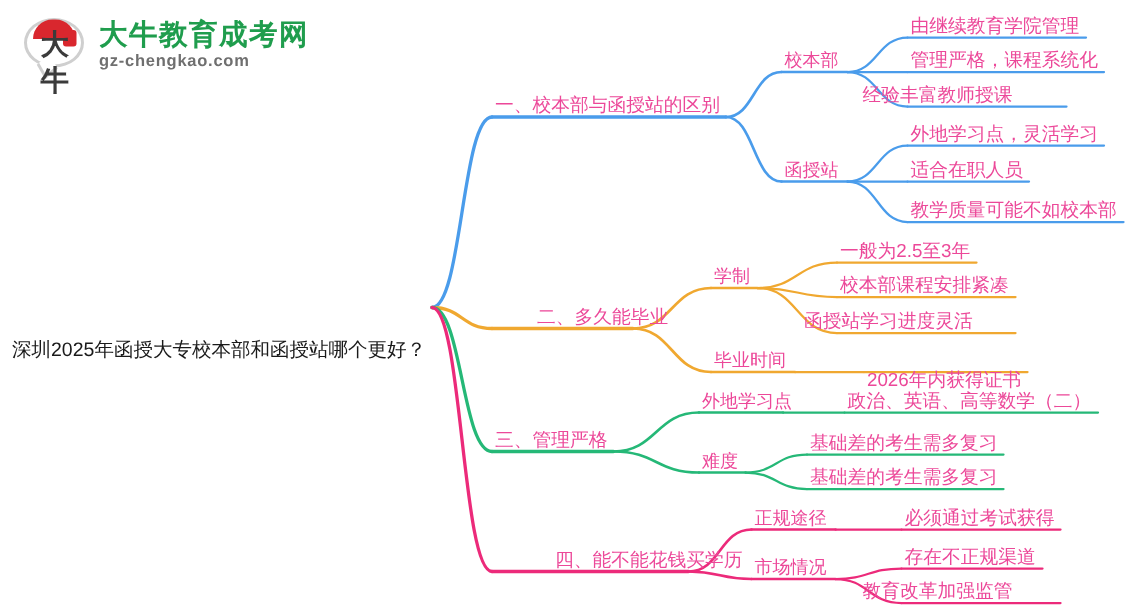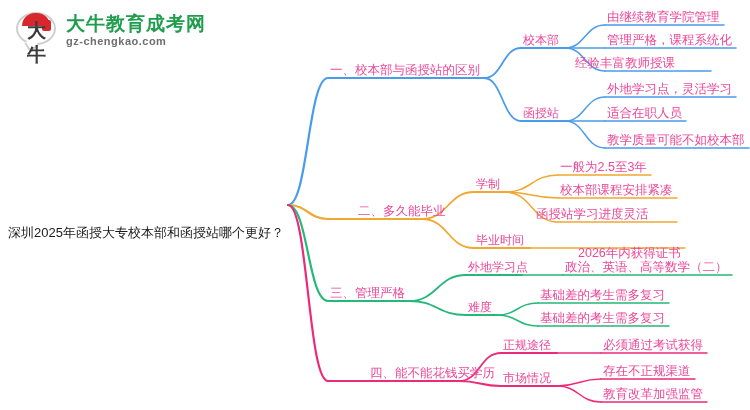--- a/index.html
+++ b/index.html
@@ -149,15 +149,15 @@
       <div class="node l2" style="left: 468px; top: 260px;">外地学习点</div>
       <div class="node l3" style="left: 565px; top: 260px;">政治、英语、高等数学（二）</div>
       <div class="node l2" style="left: 468px; top: 300px;">难度</div>
       <div class="node l3" style="left: 540px; top: 288px;">基础差的考生需多复习</div>
       <div class="node l3" style="left: 540px; top: 311px;">基础差的考生需多复习</div>
       <div class="node l1" style="left: 330px; top: 366px; margin-left: 40px;">四、能不能花钱买学历</div>
       <div class="node l2" style="left: 503px; top: 338px;">正规途径</div>
       <div class="node l3" style="left: 603px; top: 338px;">必须通过考试获得</div>
       <div class="node l2" style="left: 503px; top: 371px;">市场情况</div>
       <div class="node l3" style="left: 603px; top: 364px;">存在不正规渠道</div>
-      <div class="node l3" style="left: 603px; top: 387px;">教育改革加强监管</div>
+      <div class="node l3" style="left: 575px; top: 387px;">教育改革加强监管</div>
     </div>
 </div>
 
 </body></html>

